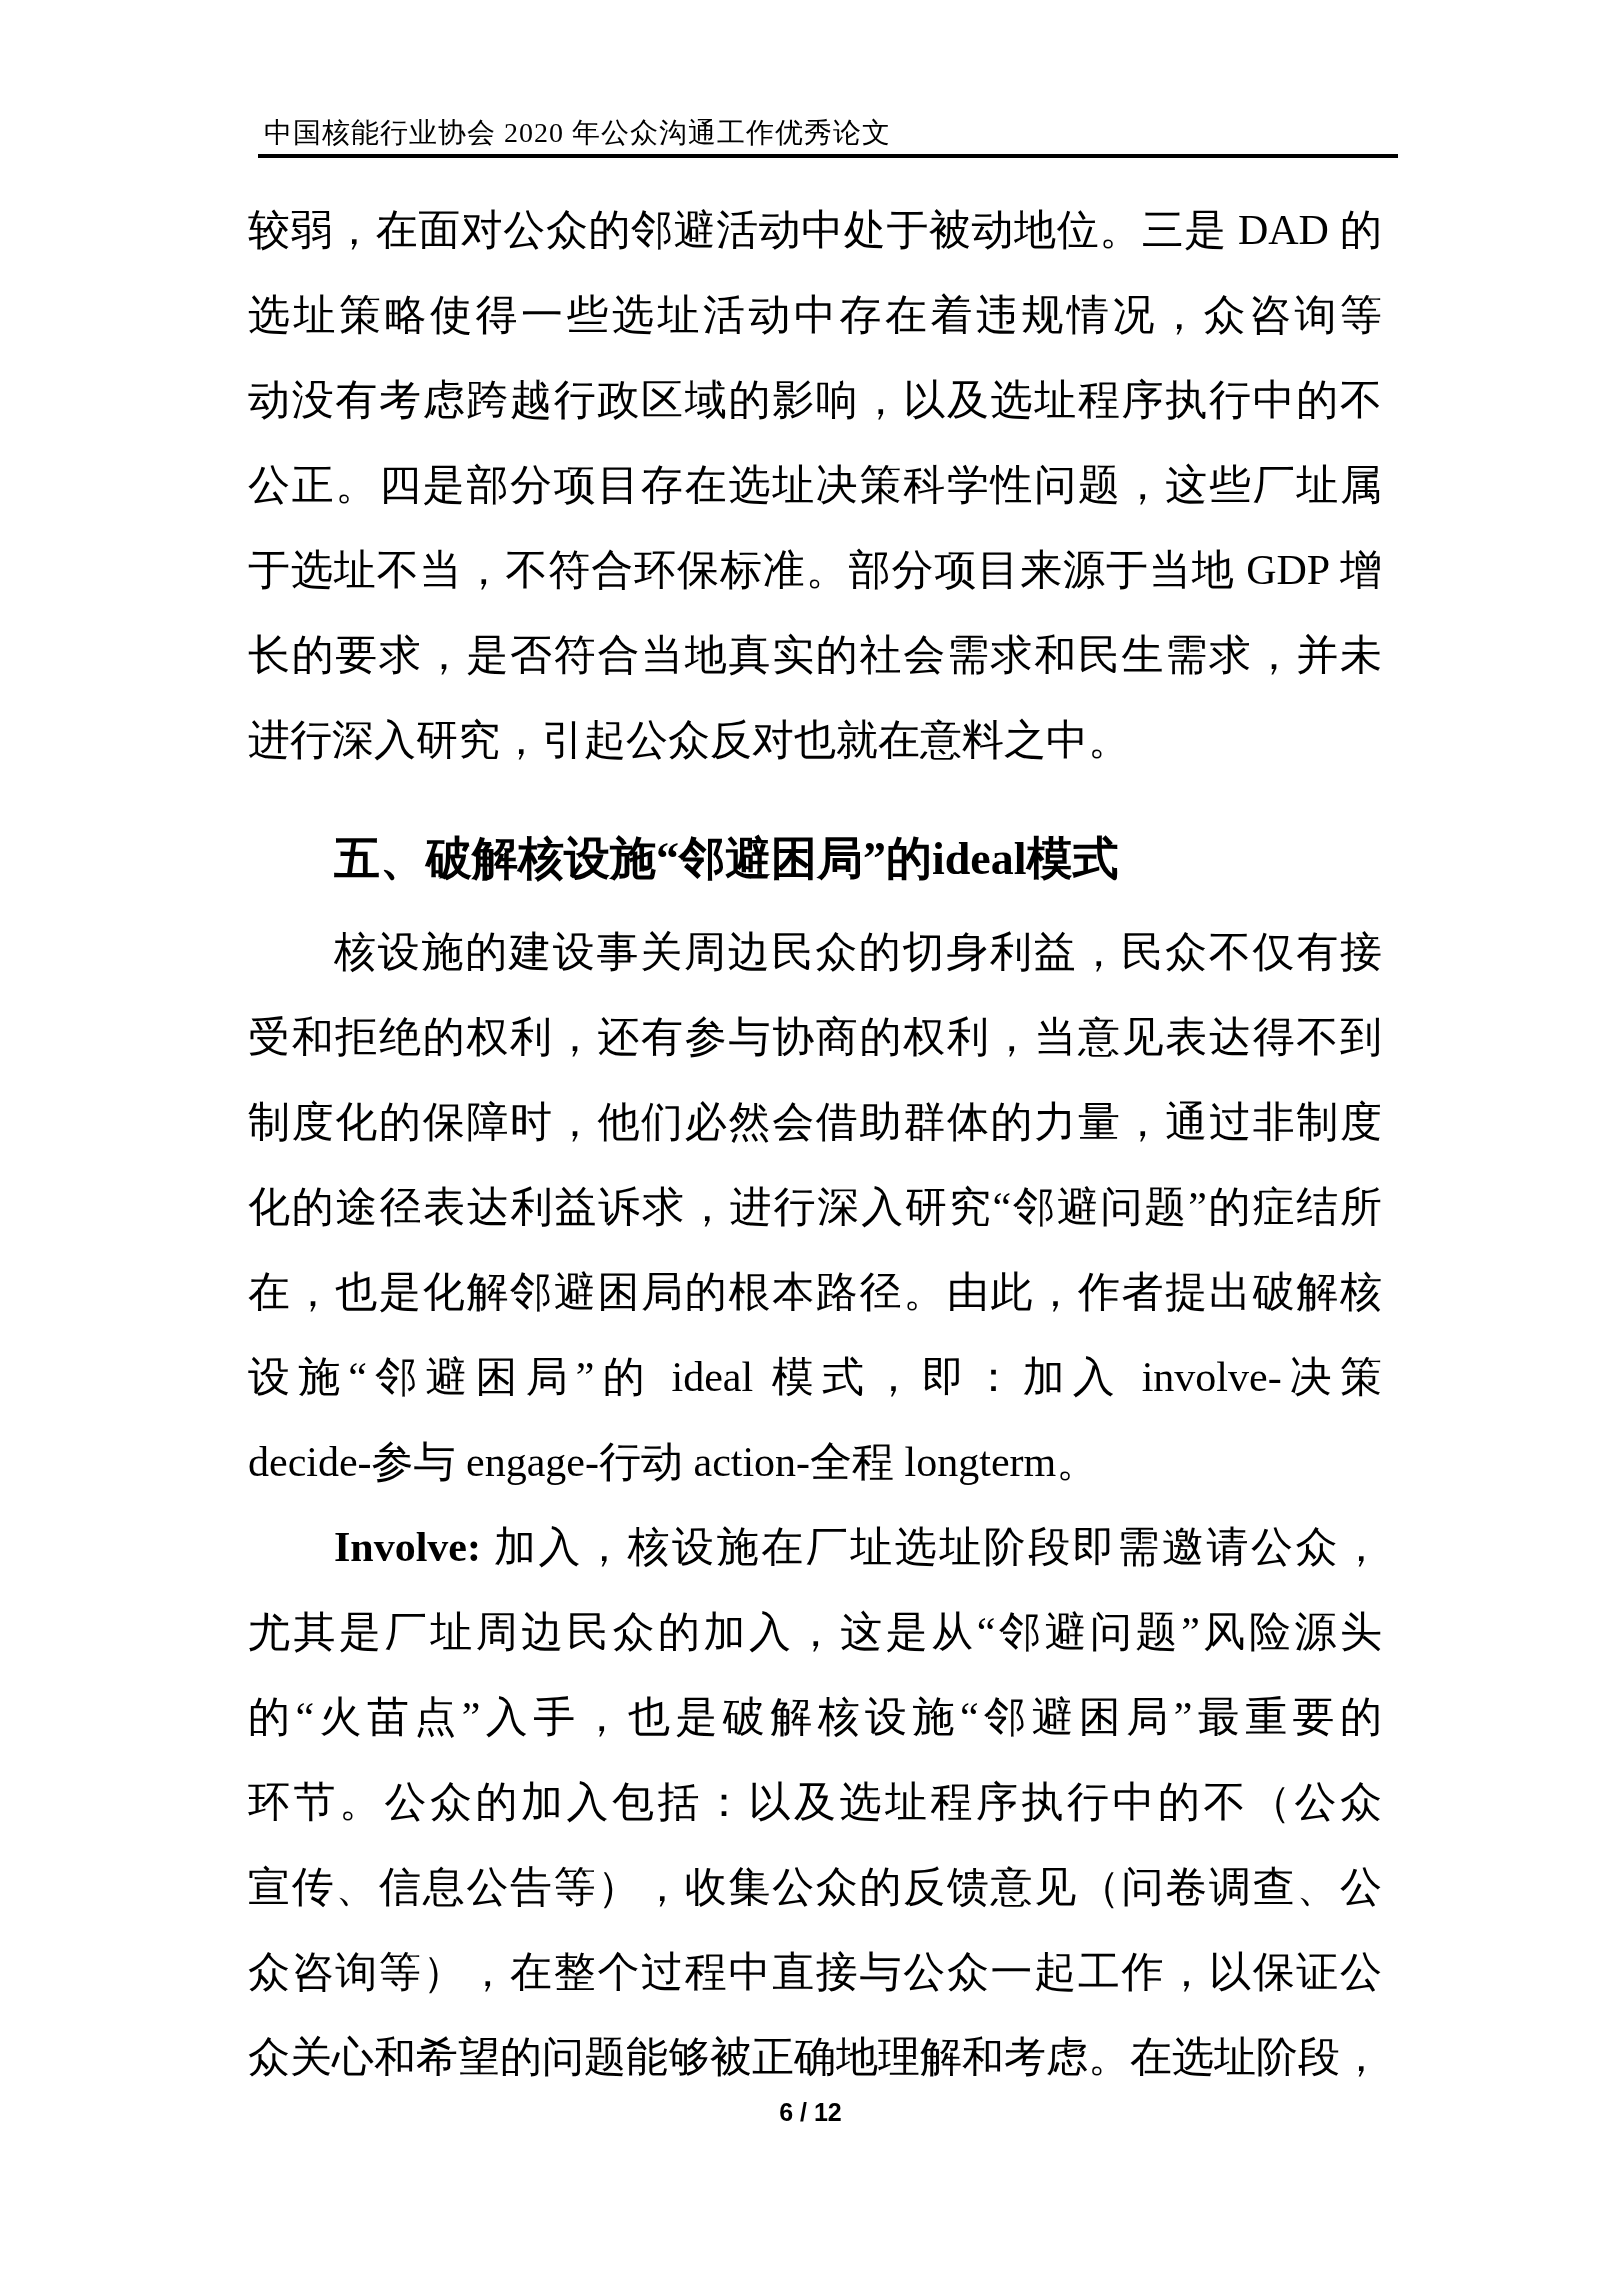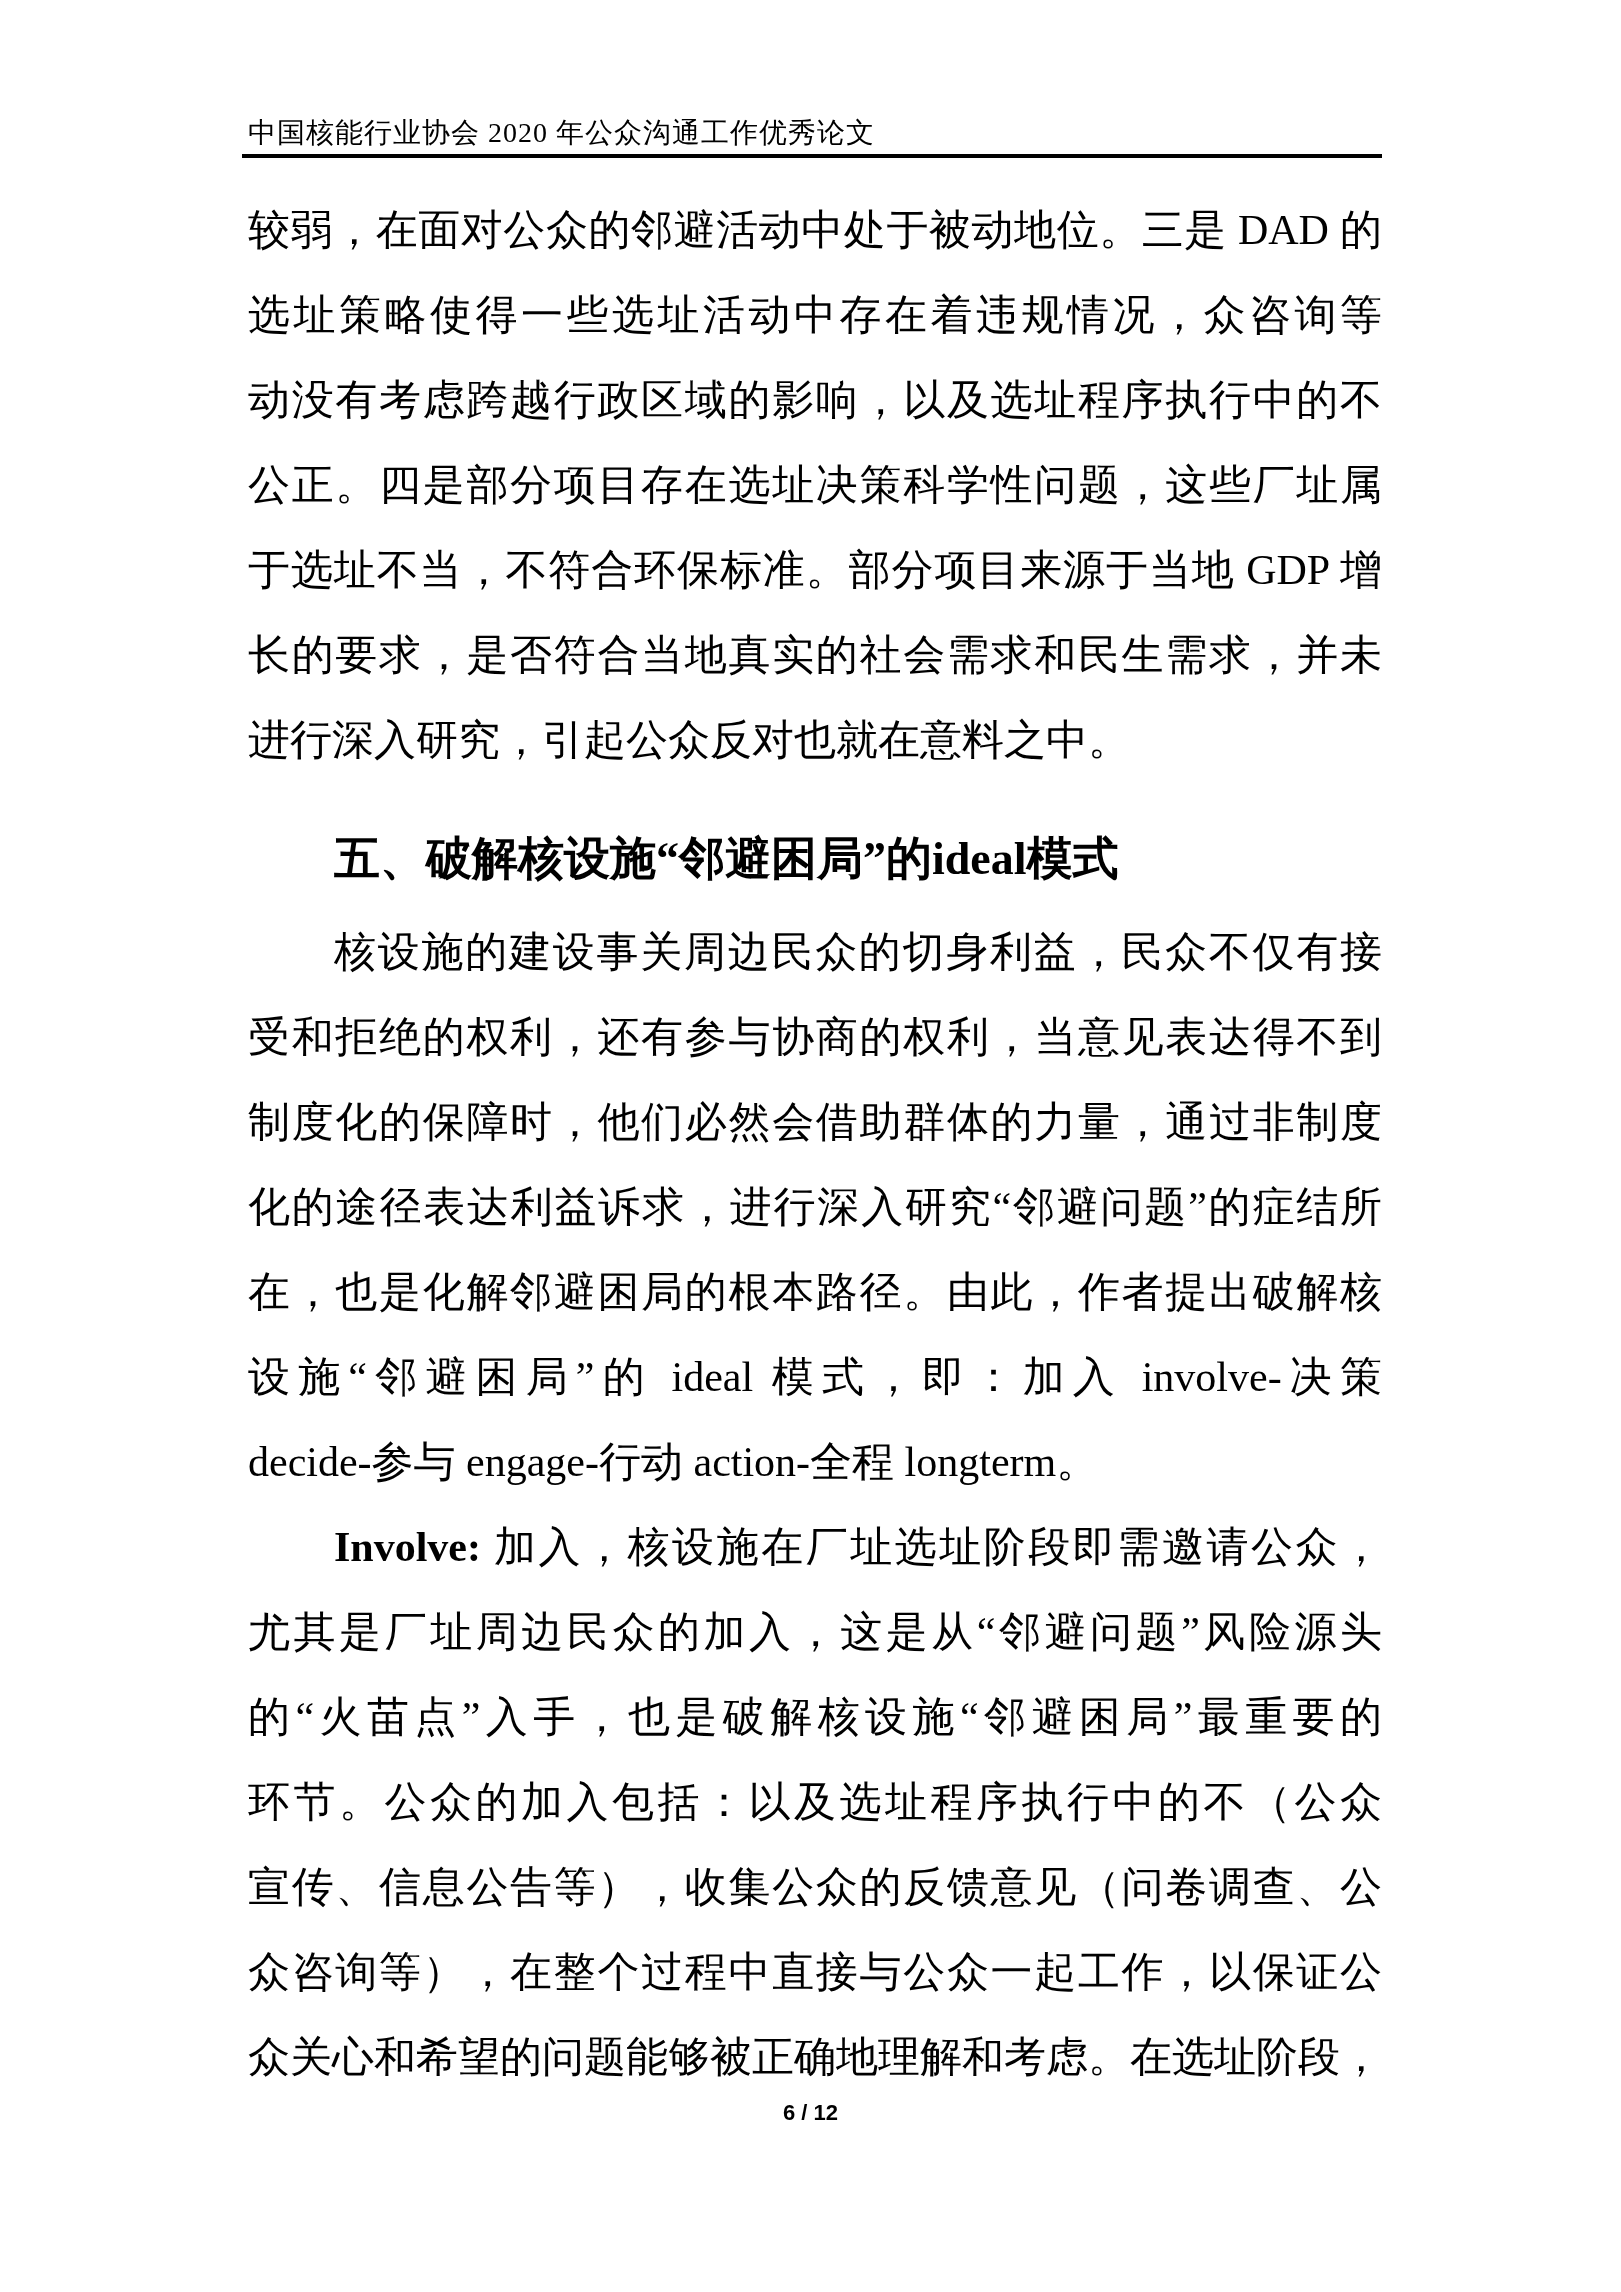--- a/index.html
+++ b/index.html
@@ -8,21 +8,21 @@
     width: 1621px;
     height: 2293px;
     background: #ffffff;
     color: #000000;
     font-family: "Liberation Serif", serif;
     overflow: hidden;
   }
   
   .page-header {
     position: absolute;
-    left: 242px;
+    left: 258px;
     top: 116px;
     width: 1140px;
     border-bottom: 4.9px solid #000;
     padding-bottom: 4.9px;
     font-size: 28px;
     line-height: 33px;
   }
   .page-header .htext { padding-left: 5.9px; letter-spacing: 1px; }
   
   .doc-body {
@@ -52,21 +52,21 @@
   }
   
   .page-footer {
     position: absolute;
     left: 0;
     top: 2098px;
     width: 1621px;
     text-align: center;
     font-family: "Liberation Sans", sans-serif;
     font-weight: 700;
-    font-size: 22px;
+    font-size: 25px;
     line-height: 29px;
   }
 </style>
 </head>
 <body>
 
 <div class="page">
 
   <div class="page-header">
     <div class="htext">中国核能行业协会 2020 年公众沟通工作优秀论文</div>

